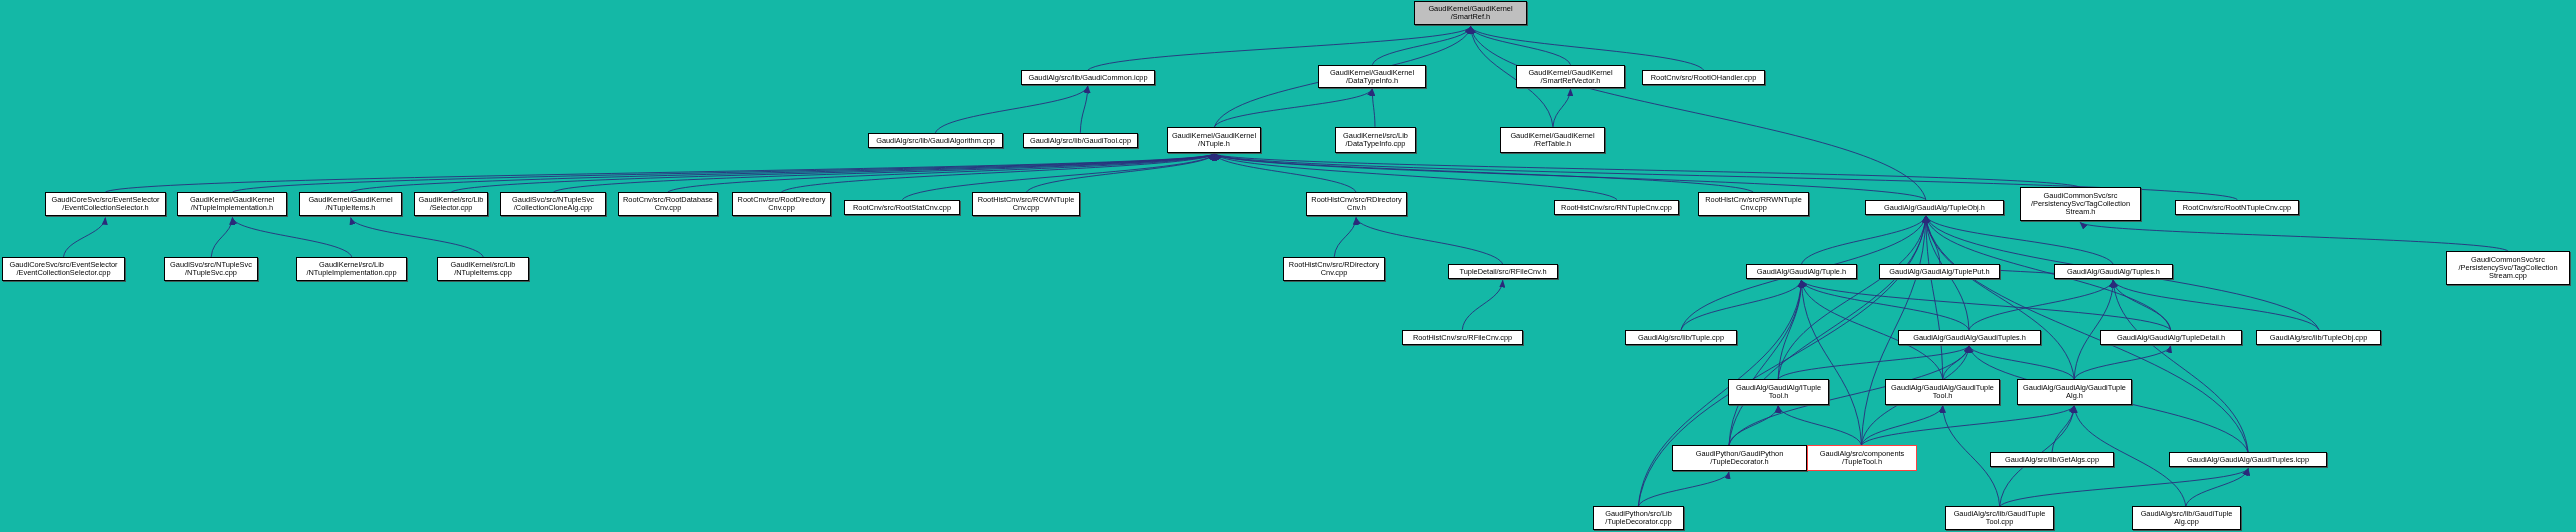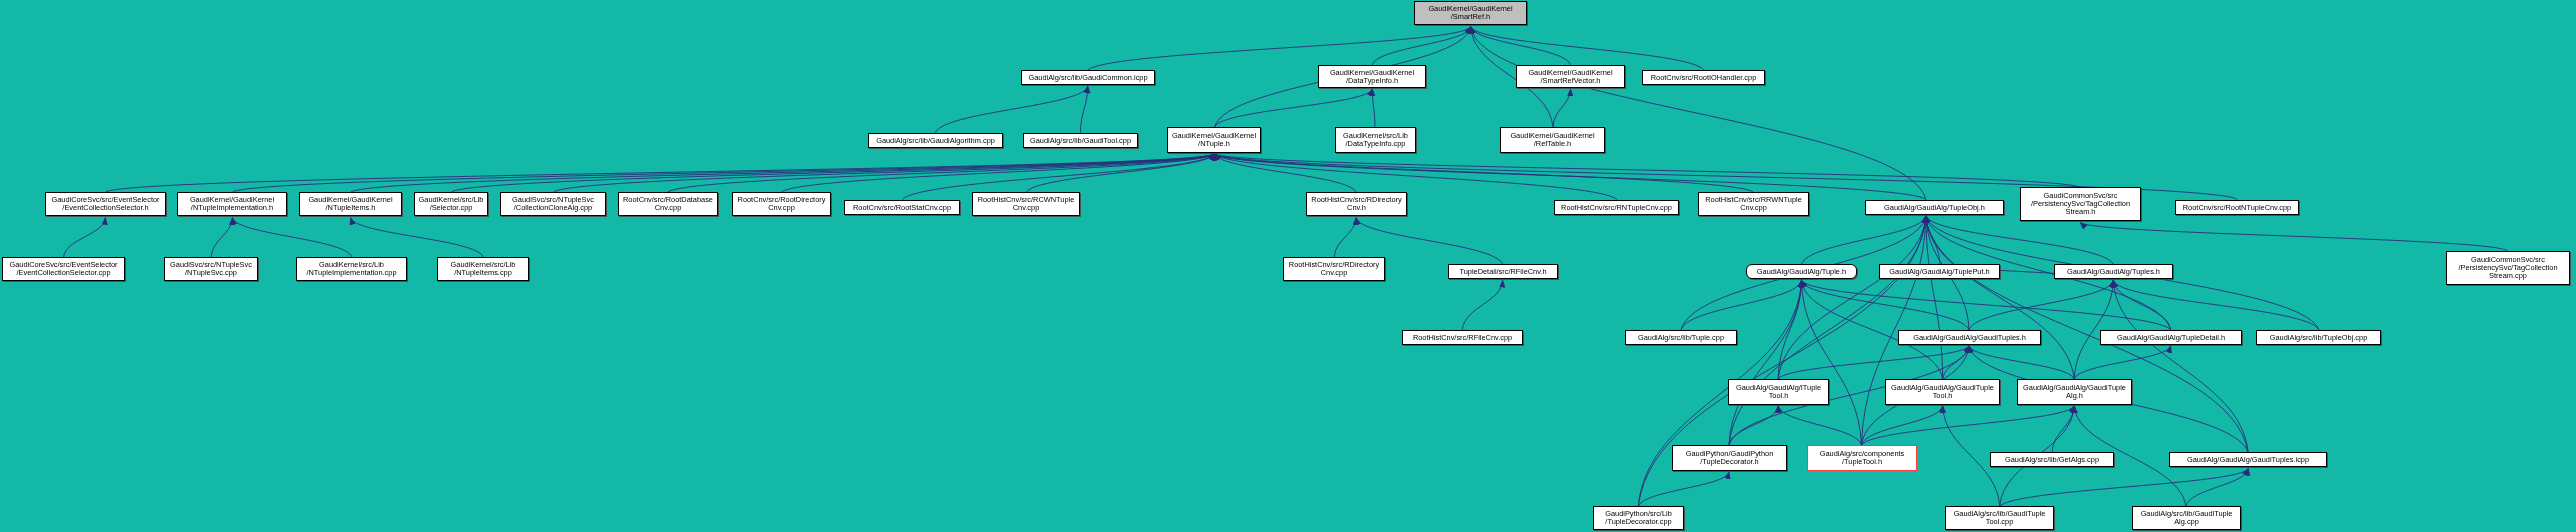--- a/index.html
+++ b/index.html
@@ -188,38 +188,38 @@
 /EventCollectionSelector.cpp</div>
       <div class="node" id="n26" style="left: 164px; top: 257px; width: 94px; height: 24px;">GaudiSvc/src/NTupleSvc
 /NTupleSvc.cpp</div>
       <div class="node" id="n27" style="left: 296px; top: 257px; width: 111px; height: 24px;">GaudiKernel/src/Lib
 /NTupleImplementation.cpp</div>
       <div class="node" id="n28" style="left: 437px; top: 257px; width: 92px; height: 24px;">GaudiKernel/src/Lib
 /NTupleItems.cpp</div>
       <div class="node" id="n29" style="left: 1283px; top: 257px; width: 102px; height: 24px;">RootHistCnv/src/RDirectory
 Cnv.cpp</div>
       <div class="node" id="n30" style="left: 1448px; top: 264px; width: 110px; height: 15px;">TupleDetail/src/RFileCnv.h</div>
-      <div class="node" id="n31" style="left: 1746px; top: 264px; width: 111px; height: 15px; border-radius: 6px;">GaudiAlg/GaudiAlg/Tuple.h</div>
+      <div class="node" id="n31" style="left: 1746px; top: 264px; width: 111px; height: 15px;">GaudiAlg/GaudiAlg/Tuple.h</div>
       <div class="node" id="n32" style="left: 1879px; top: 264px; width: 121px; height: 15px;">GaudiAlg/GaudiAlg/TuplePut.h</div>
       <div class="node" id="n33" style="left: 2054px; top: 264px; width: 119px; height: 15px;">GaudiAlg/GaudiAlg/Tuples.h</div>
       <div class="node" id="n34" style="left: 2446px; top: 251px; width: 124px; height: 34px;">GaudiCommonSvc/src
 /PersistencySvc/TagCollection
 Stream.cpp</div>
       <div class="node" id="n35" style="left: 1402px; top: 330px; width: 121px; height: 15px;">RootHistCnv/src/RFileCnv.cpp</div>
       <div class="node" id="n36" style="left: 1625px; top: 330px; width: 112px; height: 15px;">GaudiAlg/src/lib/Tuple.cpp</div>
       <div class="node" id="n37" style="left: 1898px; top: 330px; width: 143px; height: 15px;">GaudiAlg/GaudiAlg/GaudiTuples.h</div>
       <div class="node" id="n38" style="left: 2100px; top: 330px; width: 142px; height: 15px;">GaudiAlg/GaudiAlg/TupleDetail.h</div>
       <div class="node" id="n39" style="left: 2256px; top: 330px; width: 125px; height: 15px;">GaudiAlg/src/lib/TupleObj.cpp</div>
       <div class="node" id="n40" style="left: 1728px; top: 379px; width: 101px; height: 26px;">GaudiAlg/GaudiAlg/ITuple
 Tool.h</div>
       <div class="node" id="n41" style="left: 1885px; top: 379px; width: 115px; height: 26px;">GaudiAlg/GaudiAlg/GaudiTuple
 Tool.h</div>
       <div class="node" id="n42" style="left: 2017px; top: 379px; width: 115px; height: 26px;">GaudiAlg/GaudiAlg/GaudiTuple
 Alg.h</div>
-      <div class="node" id="n43" style="left: 1672px; top: 445px; width: 115px; height: 26px;">GaudiPython/GaudiPython
+      <div class="node" id="n43" style="left: 1672px; top: 445px; width: 135px; height: 26px;">GaudiPython/GaudiPython
 /TupleDecorator.h</div>
       <div class="node current" id="n44" style="left: 1807px; top: 445px; width: 110px; height: 26px;">GaudiAlg/src/components
 /TupleTool.h</div>
       <div class="node" id="n45" style="left: 1990px; top: 452px; width: 124px; height: 15px;">GaudiAlg/src/lib/GetAlgs.cpp</div>
       <div class="node" id="n46" style="left: 2169px; top: 452px; width: 158px; height: 15px;">GaudiAlg/GaudiAlg/GaudiTuples.icpp</div>
       <div class="node" id="n47" style="left: 1593px; top: 506px; width: 91px; height: 24px;">GaudiPython/src/Lib
 /TupleDecorator.cpp</div>
       <div class="node" id="n48" style="left: 1945px; top: 506px; width: 109px; height: 24px;">GaudiAlg/src/lib/GaudiTuple
 Tool.cpp</div>
       <div class="node" id="n49" style="left: 2132px; top: 506px; width: 109px; height: 24px;">GaudiAlg/src/lib/GaudiTuple

